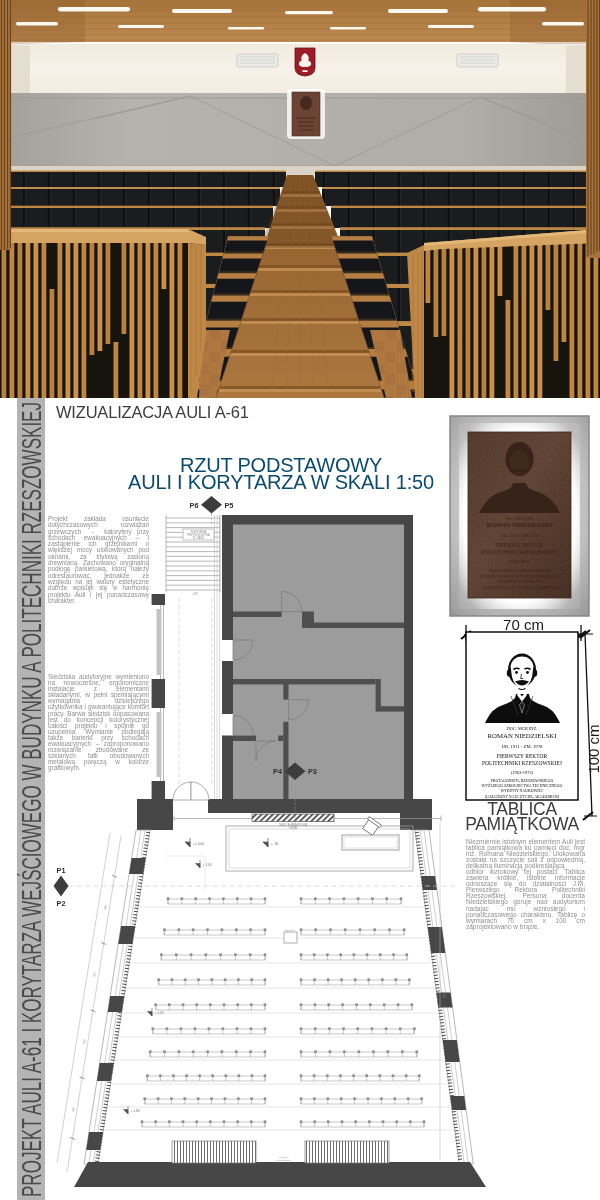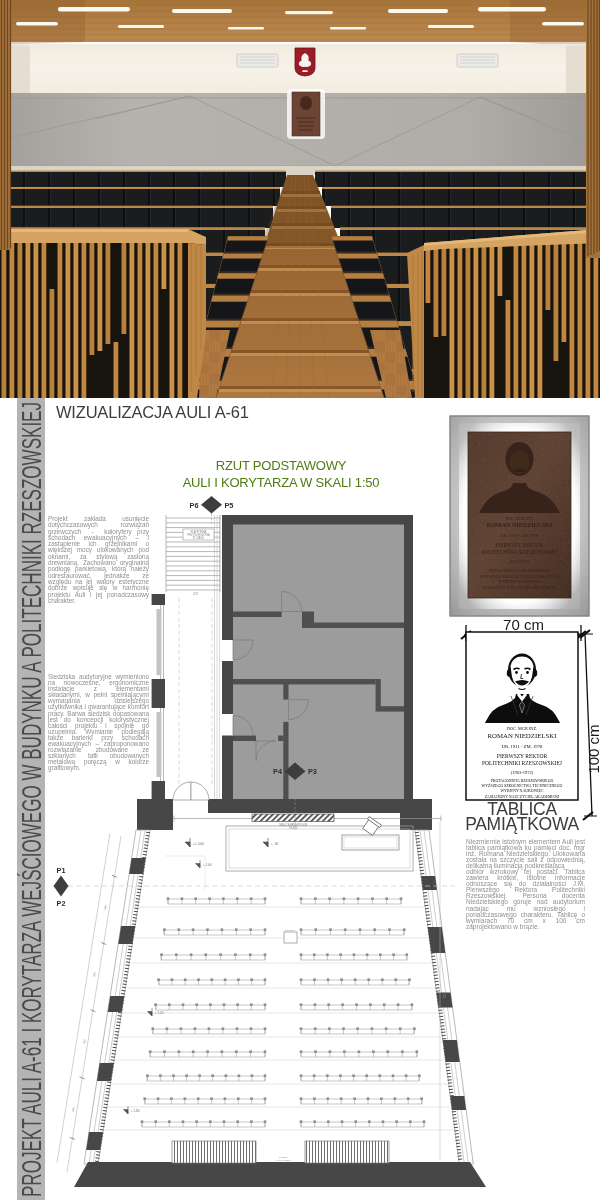--- a/index.html
+++ b/index.html
@@ -273,21 +273,21 @@
       </g>
 </svg>
 
 <svg width="30" height="802" viewBox="0 0 30 802" style="position:absolute;left:17px;top:398px">
 <rect x="0" y="0" width="28" height="802" fill="#b4b4b4"></rect>
 <text transform="translate(24,799) rotate(-90)" font-family="Liberation Sans,sans-serif" font-size="27" fill="#4a4a4a" textLength="795" lengthAdjust="spacingAndGlyphs">PROJEKT AULI A-61 I KORYTARZA WEJŚCIOWEGO W BUDYNKU A POLITECHNIKI RZESZOWSKIEJ</text>
 </svg>
 
 <div style="position:absolute;left:56px;top:403px;font-size:16.5px;letter-spacing:-0.2px;color:#3d3d3d;">WIZUALIZACJA AULI A-61</div>
 
-<div style="position:absolute;left:110px;top:457px;width:342px;text-align:center;font-size:13px;line-height:17px;letter-spacing:-0.2px;color:#4d7c0f;">RZUT PODSTAWOWY<br>AULI I KORYTARZA W SKALI 1:50</div>
+<div style="position:absolute;left:110px;top:457px;width:342px;text-align:center;font-size:20px;line-height:17px;letter-spacing:-0.2px;color:#0c4a6e;">RZUT PODSTAWOWY<br>AULI I KORYTARZA W SKALI 1:50</div>
 
 <div class="just" style="position:absolute;left:48px;top:516px;width:101px;font-size:6.35px;line-height:6.3px;">Projekt zakłada usunięcie dotychczasowych rozwiązań grzewczych &nbsp;-&nbsp; kaloryfery przy schodach ewakuacyjnych – i zastąpienie ich grzejnikami o większej mocy ulokowanych pod oknami, za stylową zasłoną drewnianą. Zachowano oryginalną podłogę parkietową, którą należy odrestaurować, jednakże ze względu na jej walory estetyczne dobrze wpisuje się w harmonię projektu Auli i jej ponadczasowy charakter.</div>
 
 <div class="just" style="position:absolute;left:48px;top:674px;width:101px;font-size:6.35px;line-height:6.1px;">Siedziska audytoryjne wymieniono na nowoczesne, ergonomiczne instalacje z elementami składanymi, w pełni spełniającymi wymagania dzisiejszego użytkownika i gwarantujące komfort pracy. Barwa siedzisk dopasowana jest do koncepcji kolorystycznej całości projektu i spójnie go uzupełnia. Wymianie podlegają także barierki przy schodach ewakuacyjnych – zaproponowano rozwiązanie zbudowane ze szklanych tafli obudowanych metalową poręczą w kolorze grafitowym.</div>
 
 <svg width="600" height="802" viewBox="0 398 600 802" style="position:absolute;left:0;top:398px" font-family="Liberation Sans, sans-serif">
 <defs>
 <pattern id="hatchV" width="3" height="8" patternUnits="userSpaceOnUse">
 <rect width="3" height="8" fill="#fff"></rect>
           <rect width="1" height="8" fill="#6e6e6e"></rect>

